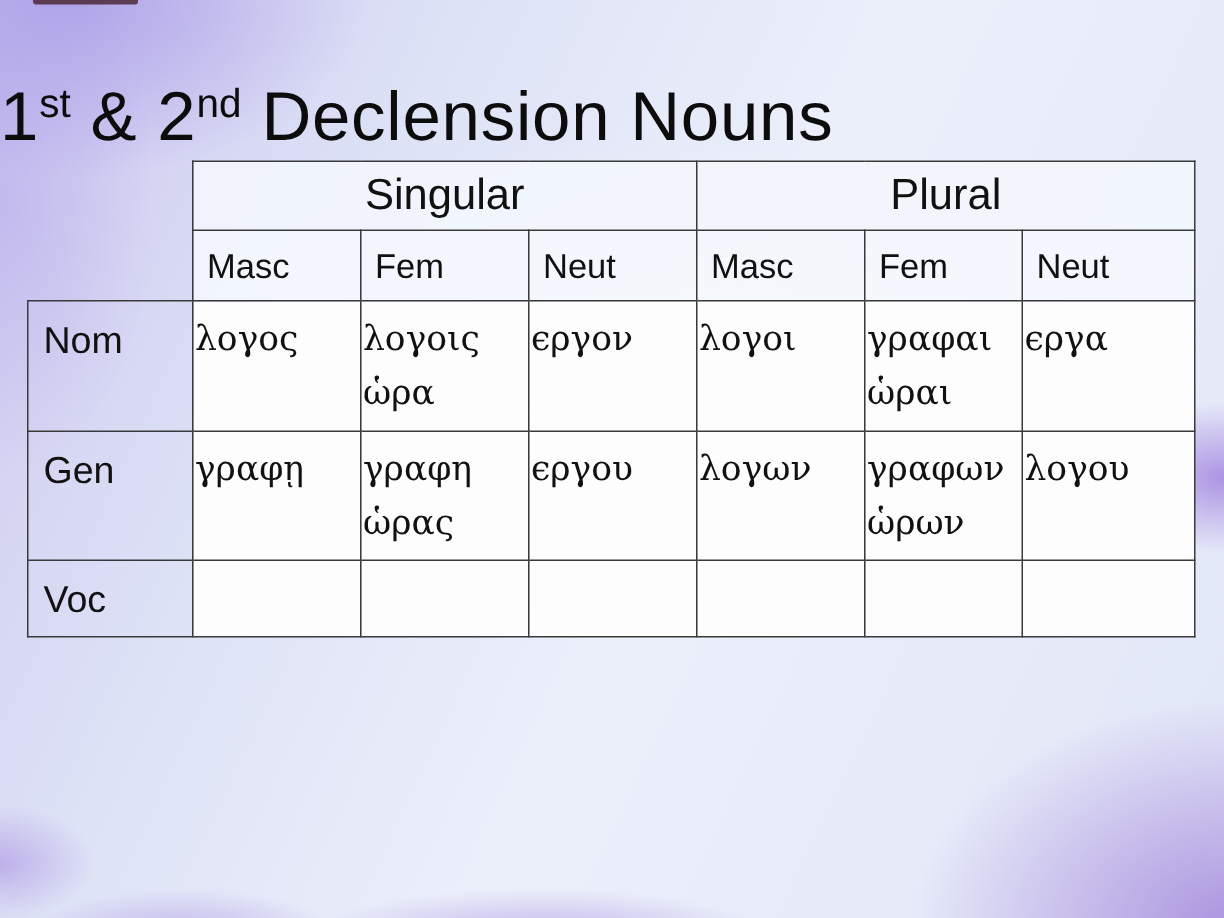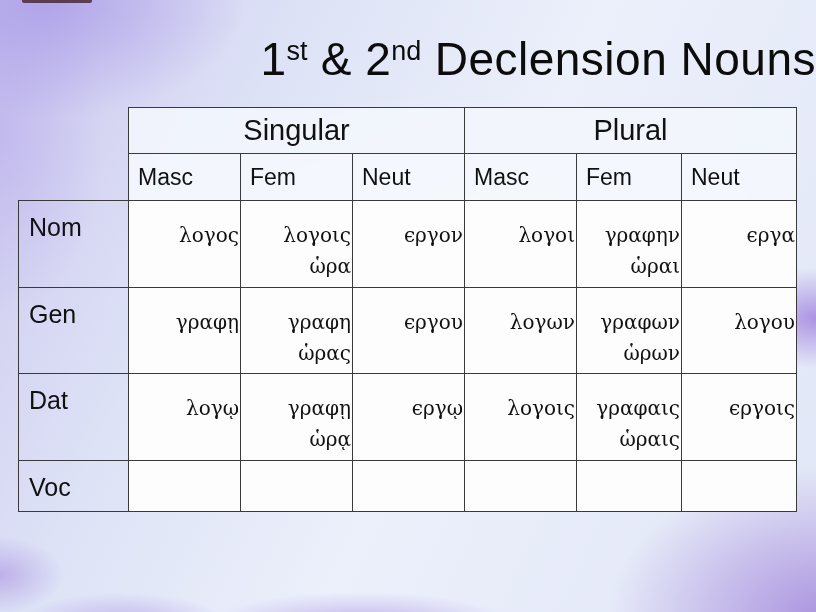--- a/index.html
+++ b/index.html
@@ -19,22 +19,22 @@
       radial-gradient(ellipse 150px 45px  at 15% 102%, rgba(165,138,224,0.55), rgba(165,138,224,0) 70%),
       radial-gradient(ellipse 90px 55px   at 0% 94%,   rgba(165,138,224,0.55), rgba(165,138,224,0) 70%),
       radial-gradient(ellipse 420px 160px at 55% 35%,  rgba(255,255,255,0.55), rgba(255,255,255,0) 75%),
       linear-gradient(115deg, #cdc7ef 0%, #dde2f6 28%, #ecf0fb 55%, #e1e6f7 100%);
   }
   .top-sliver {
     position: absolute; left: 22px; top: 0; width: 70px; height: 3px;
     background: #46202c; opacity: .8; border-radius: 0 0 2px 2px;
   }
   .title {
-    position: absolute; top: 32px; left: 0; width: 100%;
-    text-align: right; font-size: 46px; color: #0c0c0c;
+    position: absolute; top: 50px; left: 0; width: 100%;
+    text-align: left; font-size: 46px; color: #0c0c0c;
     letter-spacing: 0.5px; white-space: nowrap;
   }
   .title sup {
     font-size: 27px; vertical-align: baseline;
     position: relative; top: -0.55em; letter-spacing: 0;
   }
   table.decl {
     position: absolute; left: 18px; top: 107px;
     width: 778px; table-layout: fixed; border-collapse: collapse;
     color: #111;
@@ -53,22 +53,22 @@
     font-weight: normal; font-size: 23px; text-align: left;
     padding: 0 0 0 9px; vertical-align: middle;
   }
   th.rowlabel {
     background: transparent; font-weight: normal; font-size: 25px;
     text-align: left; vertical-align: top; padding: 12px 0 0 10px;
   }
   td.greek {
     background: #fdfdfe;
     font-family: "DejaVu Serif", "Liberation Serif", serif;
-    font-size: 20px; text-align: right; vertical-align: top;
-    padding-top: 19px; white-space: pre-line; line-height: 1.55;
+    font-size: 23px; text-align: left; vertical-align: top;
+    padding-top: 8px; white-space: pre-line; line-height: 1.55;
   }
   tr.hrow1 { height: 46px; }
   tr.hrow2 { height: 47px; }
   tr.r-nom { height: 87px; }
   tr.r-gen { height: 86px; }
   tr.r-dat { height: 87px; }
   tr.r-acc { height: 86px; }
   tr.r-voc { height: 51px; }
 </style>
 </head>
@@ -104,45 +104,34 @@
         <th class="gender">Fem</th>
         <th class="gender">Neut</th>
       </tr>
       <tr class="r-nom">
         <th class="rowlabel">Nom</th>
         <td class="greek">λογος</td>
         <td class="greek">λογοις
 ὡρα</td>
         <td class="greek">ϵργον</td>
         <td class="greek">λογοι</td>
-        <td class="greek">γραφην
+        <td class="greek">γραφαι
 ὡραι</td>
         <td class="greek">ϵργα</td>
       </tr>
       <tr class="r-gen">
         <th class="rowlabel">Gen</th>
         <td class="greek">γραφῃ</td>
         <td class="greek">γραφη
 ὡρας</td>
         <td class="greek">ϵργου</td>
         <td class="greek">λογων</td>
         <td class="greek">γραφων
 ὡρων</td>
         <td class="greek">λογου</td>
-      </tr>
-      <tr class="r-dat">
-        <th class="rowlabel">Dat</th>
-        <td class="greek">λογῳ</td>
-        <td class="greek">γραφῃ
-ὡρᾳ</td>
-        <td class="greek">ϵργῳ</td>
-        <td class="greek">λογοις</td>
-        <td class="greek">γραφαις
-ὡραις</td>
-        <td class="greek">ϵργοις</td>
       </tr>
       <tr class="r-voc">
         <th class="rowlabel">Voc</th>
         <td class="greek"></td>
         <td class="greek"></td>
         <td class="greek"></td>
         <td class="greek"></td>
         <td class="greek"></td>
         <td class="greek"></td>
       </tr>

